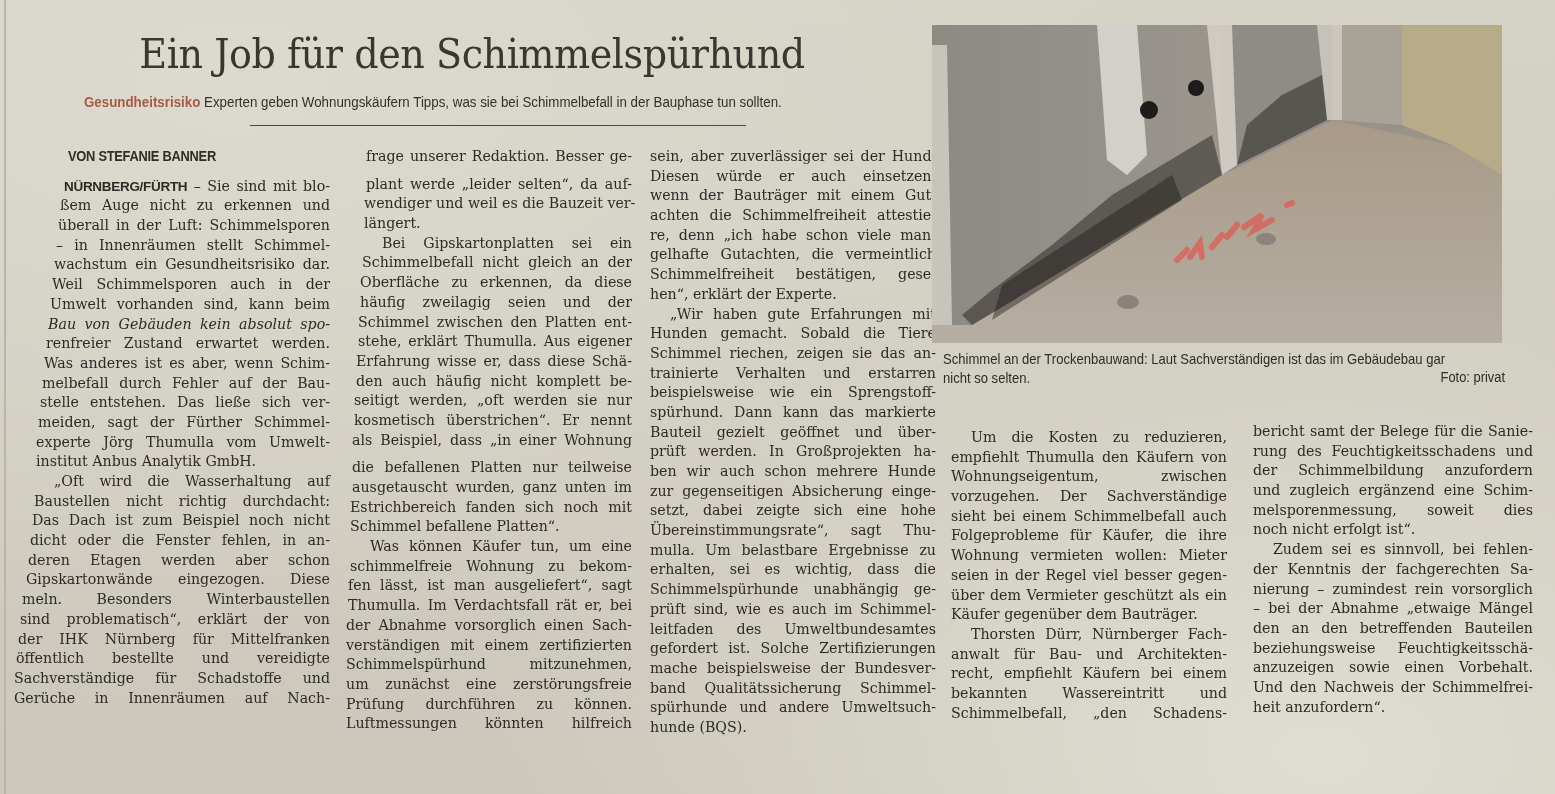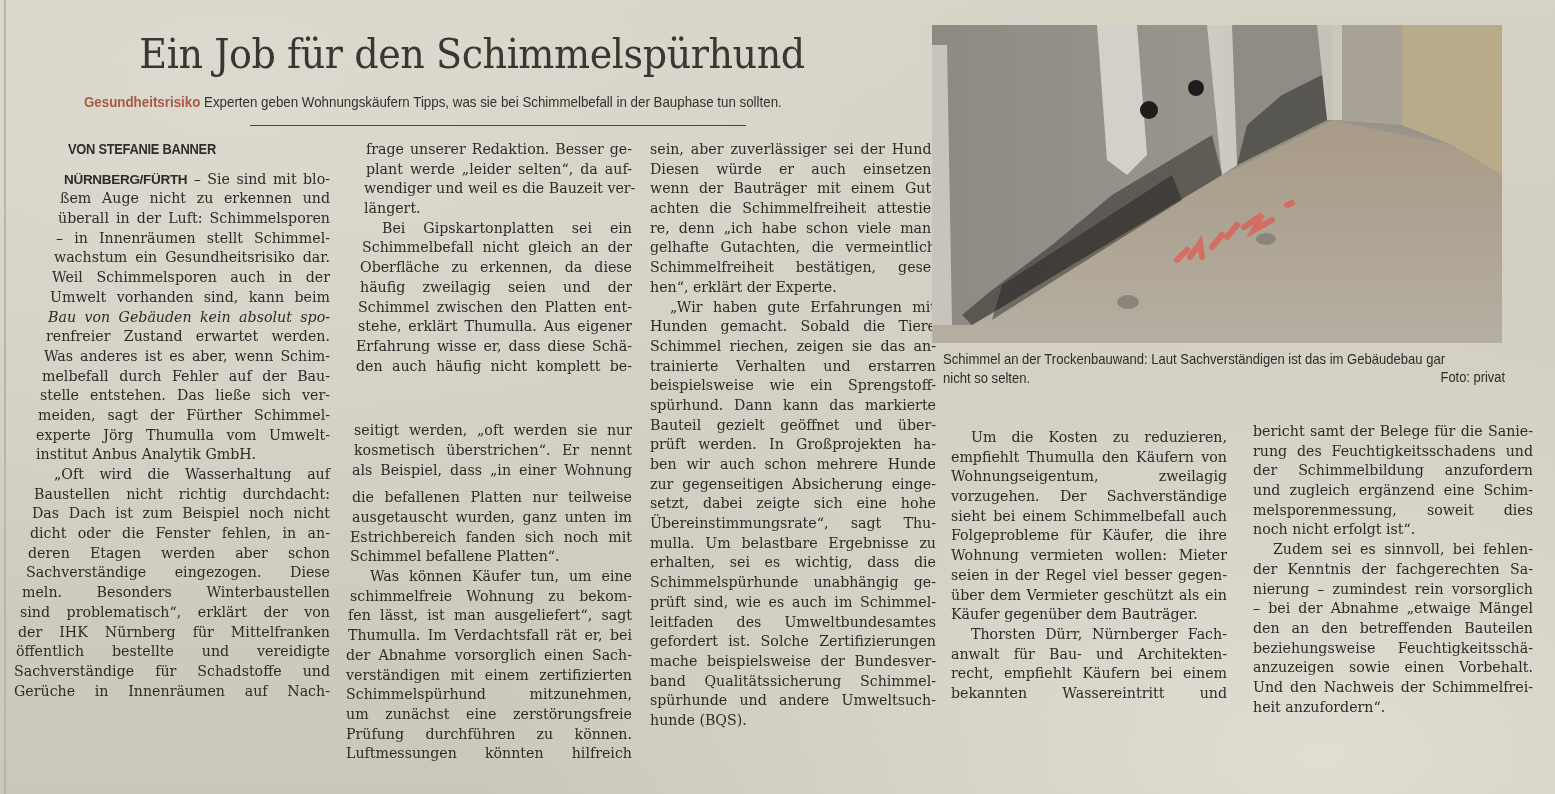--- a/index.html
+++ b/index.html
@@ -36,21 +36,21 @@
     font-size: 15.5px; color: #34312d;
     transform: scaleX(0.86); transform-origin: left top;
     white-space: nowrap;
   }
   .kicker { color: #a85a46; font-weight: bold; }
   .sub-rule {
     position: absolute; left: 250px; top: 125px; width: 496px; height: 1px;
     background: #4a4743;
   }
   .col {
-    position: absolute; top: 140px;
+    position: absolute; top: 147px;
     font-family: "DejaVu Serif", serif;
     font-size: 14.2px; line-height: 19.7px;
     color: #2d2b28;
   }
   .col .ln {
     display: block; white-space: nowrap;
     text-align: justify; text-align-last: justify;
     height: 19.7px; overflow: visible;
   }
   .col .ln.last { text-align-last: left; }
@@ -120,43 +120,43 @@
   <span class="ln" style="padding-left:28px;width:288px;">melbefall durch Fehler auf der Bau-</span>
   <span class="ln" style="padding-left:26px;width:290px;">stelle entstehen. Das ließe sich ver-</span>
   <span class="ln" style="padding-left:24px;width:292px;">meiden, sagt der Fürther Schimmel-</span>
   <span class="ln" style="padding-left:22px;width:294px;">experte Jörg Thumulla vom Umwelt-</span>
   <span class="ln last" style="padding-left:22px;width:294px;">institut Anbus Analytik GmbH.</span>
   <span class="ln" style="padding-left:40px;width:276px;">„Oft wird die Wasserhaltung auf</span>
   <span class="ln" style="padding-left:20px;width:296px;">Baustellen nicht richtig durchdacht:</span>
   <span class="ln" style="padding-left:18px;width:298px;">Das Dach ist zum Beispiel noch nicht</span>
   <span class="ln" style="padding-left:16px;width:300px;">dicht oder die Fenster fehlen, in an-</span>
   <span class="ln" style="padding-left:14px;width:302px;">deren Etagen werden aber schon</span>
-  <span class="ln" style="padding-left:12px;width:304px;">Sachverständige eingezogen. Diese</span>
+  <span class="ln" style="padding-left:12px;width:304px;">Gipskartonwände eingezogen. Diese</span>
   <span class="ln" style="padding-left:8px;width:308px;">meln. Besonders Winterbaustellen</span>
   <span class="ln" style="padding-left:6px;width:310px;">sind problematisch“, erklärt der von</span>
   <span class="ln" style="padding-left:4px;width:312px;">der IHK Nürnberg für Mittelfranken</span>
   <span class="ln" style="padding-left:2px;width:314px;">öffentlich bestellte und vereidigte</span>
   <span class="ln" style="padding-left:0px;width:316px;">Sachverständige für Schadstoffe und</span>
   <span class="ln" style="padding-left:0px;width:316px;">Gerüche in Innenräumen auf Nach-</span>
 </div>
 
 <div class="col col2">
   <span class="ln" style="padding-left:20px;width:266px;">frage unserer Redaktion. Besser ge-</span>
-  <span class="ln" style="padding-left:20px;width:266px;">plant werde „leider selten“, da auf-</span>
+  <span class="ln" style="padding-left:20px;width:266px;margin-top:8px;">plant werde „leider selten“, da auf-</span>
   <span class="ln" style="padding-left:18px;width:268px;">wendiger und weil es die Bauzeit ver-</span>
   <span class="ln last" style="padding-left:18px;width:268px;">längert.</span>
   <span class="ln" style="padding-left:36px;width:250px;">Bei Gipskartonplatten sei ein</span>
   <span class="ln" style="padding-left:16px;width:270px;">Schimmelbefall nicht gleich an der</span>
   <span class="ln" style="padding-left:14px;width:272px;">Oberfläche zu erkennen, da diese</span>
   <span class="ln" style="padding-left:14px;width:272px;">häufig zweilagig seien und der</span>
   <span class="ln" style="padding-left:12px;width:274px;">Schimmel zwischen den Platten ent-</span>
   <span class="ln" style="padding-left:12px;width:274px;">stehe, erklärt Thumulla. Aus eigener</span>
   <span class="ln" style="padding-left:10px;width:276px;">Erfahrung wisse er, dass diese Schä-</span>
   <span class="ln" style="padding-left:10px;width:276px;">den auch häufig nicht komplett be-</span>
-  <span class="ln" style="padding-left:8px;width:278px;margin-top:45px;">seitigt werden, „oft werden sie nur</span>
+  <span class="ln" style="padding-left:8px;width:278px;">seitigt werden, „oft werden sie nur</span>
   <span class="ln" style="padding-left:8px;width:278px;">kosmetisch überstrichen“. Er nennt</span>
   <span class="ln" style="padding-left:6px;width:280px;">als Beispiel, dass „in einer Wohnung</span>
   <span class="ln" style="padding-left:6px;width:280px;margin-top:8px;">die befallenen Platten nur teilweise</span>
   <span class="ln" style="padding-left:6px;width:280px;">ausgetauscht wurden, ganz unten im</span>
   <span class="ln" style="padding-left:4px;width:282px;">Estrichbereich fanden sich noch mit</span>
   <span class="ln last" style="padding-left:4px;width:282px;">Schimmel befallene Platten“.</span>
   <span class="ln" style="padding-left:24px;width:262px;">Was können Käufer tun, um eine</span>
   <span class="ln" style="padding-left:4px;width:282px;">schimmelfreie Wohnung zu bekom-</span>
   <span class="ln" style="padding-left:2px;width:284px;">fen lässt, ist man ausgeliefert“, sagt</span>
   <span class="ln" style="padding-left:2px;width:284px;">Thumulla. Im Verdachtsfall rät er, bei</span>
@@ -241,32 +241,33 @@
     <path d="M245,235 L255,225 M258,232 L268,218 L270,232 M280,222 L290,210 M295,212 L305,200 M312,202 L330,190 L322,205 L340,195 M355,180 L360,178" stroke="#d8645a" stroke-width="6" fill="none" stroke-linecap="round" opacity="0.85"></path>
   </svg>
 </div>
 
 <div class="caption">Schimmel an der Trockenbauwand: Laut Sachverständigen ist das im Gebäudebau gar nicht so selten.</div>
 <div class="credit">Foto: privat</div>
 
 <div class="col col4">
   <span class="ln indent">Um die Kosten zu reduzieren,</span>
   <span class="ln">empfiehlt Thumulla den Käufern von</span>
-  <span class="ln">Wohnungseigentum, zweilagig</span>
+  <span class="ln">Wohnungseigentum, zwischen</span>
   <span class="ln">vorzugehen. Der Sachverständige</span>
   <span class="ln">sieht bei einem Schimmelbefall auch</span>
   <span class="ln">Folgeprobleme für Käufer, die ihre</span>
   <span class="ln">Wohnung vermieten wollen: Mieter</span>
   <span class="ln">seien in der Regel viel besser gegen-</span>
   <span class="ln">über dem Vermieter geschützt als ein</span>
   <span class="ln last">Käufer gegenüber dem Bauträger.</span>
   <span class="ln indent">Thorsten Dürr, Nürnberger Fach-</span>
   <span class="ln">anwalt für Bau- und Architekten-</span>
   <span class="ln">recht, empfiehlt Käufern bei einem</span>
   <span class="ln">bekannten Wassereintritt und</span>
+  <span class="ln">Schimmelbefall, „den Schadens-</span>
 </div>
 
 <div class="col col5">
   <span class="ln">bericht samt der Belege für die Sanie-</span>
   <span class="ln">rung des Feuchtigkeitsschadens und</span>
   <span class="ln">der Schimmelbildung anzufordern</span>
   <span class="ln">und zugleich ergänzend eine Schim-</span>
   <span class="ln">melsporenmessung, soweit dies</span>
   <span class="ln last">noch nicht erfolgt ist“.</span>
   <span class="ln indent">Zudem sei es sinnvoll, bei fehlen-</span>

